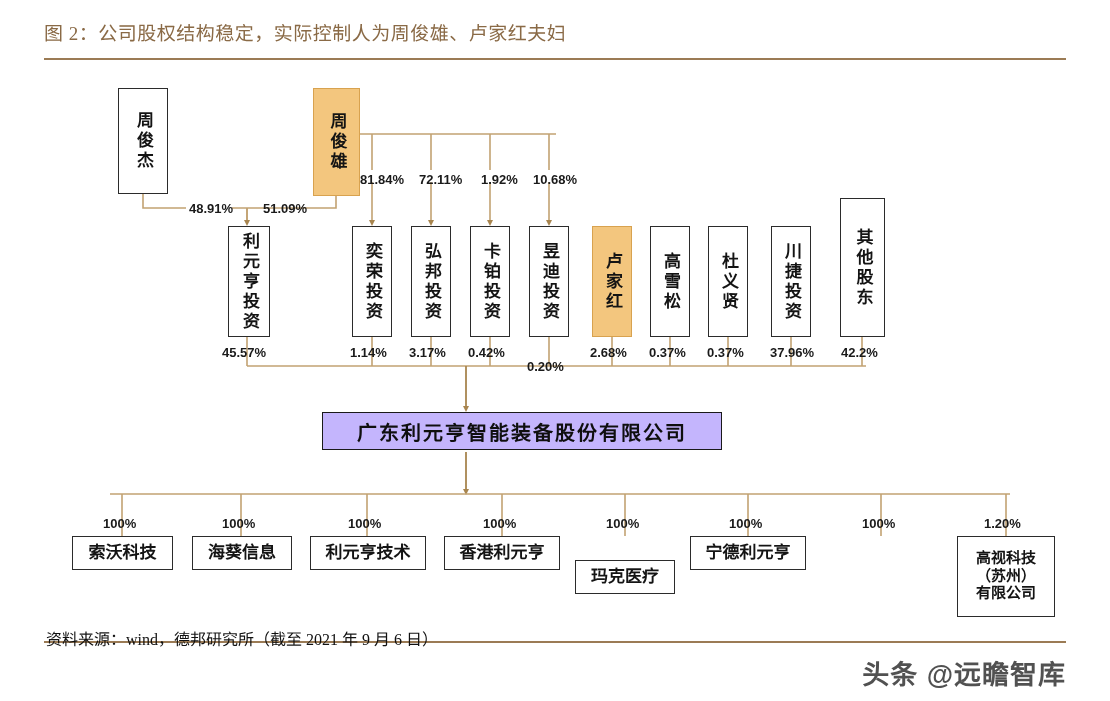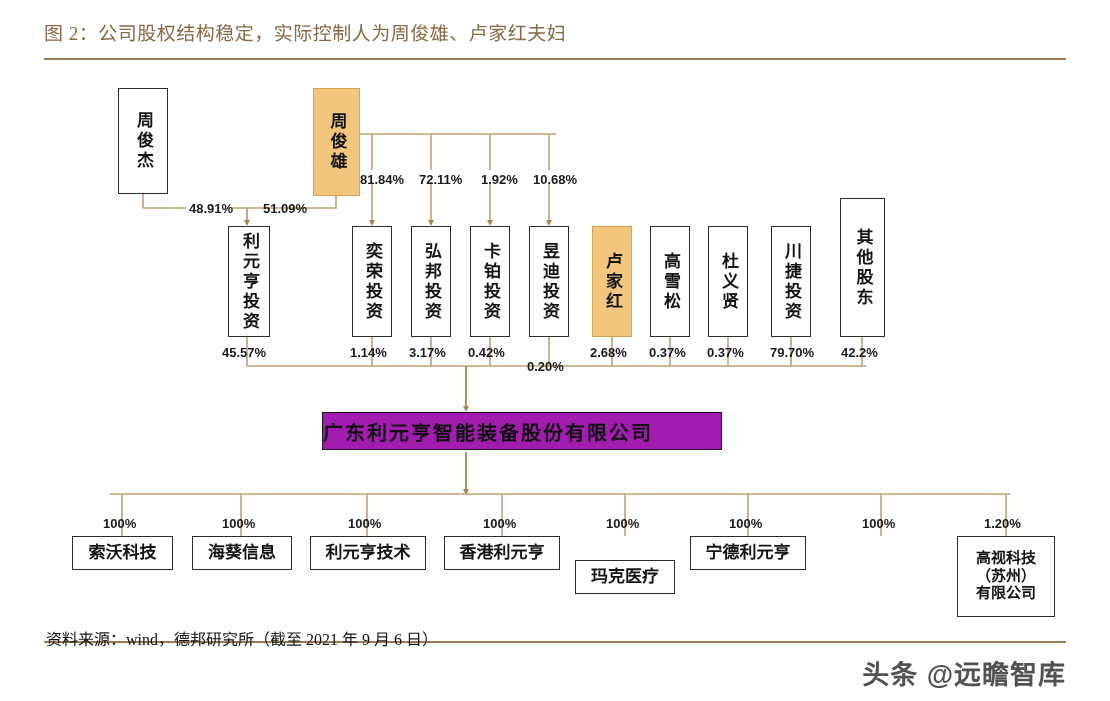--- a/index.html
+++ b/index.html
@@ -103,22 +103,22 @@
     color: #1a1a1a;
     white-space: nowrap;
     z-index: 4;
   }
   .pct.lg { font-size: 13px; }
 
   
   #company-box {
     position: absolute;
     border: 1.8px solid #1a1a1a;
-    background: #a21caf;
-    display: flex; align-items: center; 
+    background: #c4b5fd;
+    display: flex; align-items: center; justify-content: center;
     font-family: "Liberation Serif", "DejaVu Serif", serif;
     font-weight: 700;
     font-size: 20px;
     letter-spacing: 2px;
     color: #0f0f0f;
     z-index: 3;
   }
 </style>
 </head>
 <body>
@@ -236,21 +236,21 @@
   </div>
 
   <div class="pct" style="left:222px; top:285px;">45.57%</div>
   <div class="pct" style="left:350px; top:285px;">1.14%</div>
   <div class="pct" style="left:409px; top:285px;">3.17%</div>
   <div class="pct" style="left:468px; top:285px;">0.42%</div>
   <div class="pct" style="left:527px; top:285px;margin-top:14px;">0.20%</div>
   <div class="pct" style="left:590px; top:285px;">2.68%</div>
   <div class="pct" style="left:649px; top:285px;">0.37%</div>
   <div class="pct" style="left:707px; top:285px;">0.37%</div>
-  <div class="pct" style="left:770px; top:285px;">79.70%</div>
+  <div class="pct" style="left:770px; top:285px;">37.96%</div>
   <div class="pct" style="left:841px; top:285px;">42.2%</div>
 
   <div id="company-box" style="left:322px; top:352px; width:400px; height:38px;">
     <span>广东利元亨智能装备股份有限公司</span>
   </div>
 
   <div class="pct" style="left:103px; top:456px;">100%</div>
   <div class="pct" style="left:222px; top:456px;">100%</div>
   <div class="pct" style="left:348px; top:456px;">100%</div>
   <div class="pct" style="left:483px; top:456px;">100%</div>

